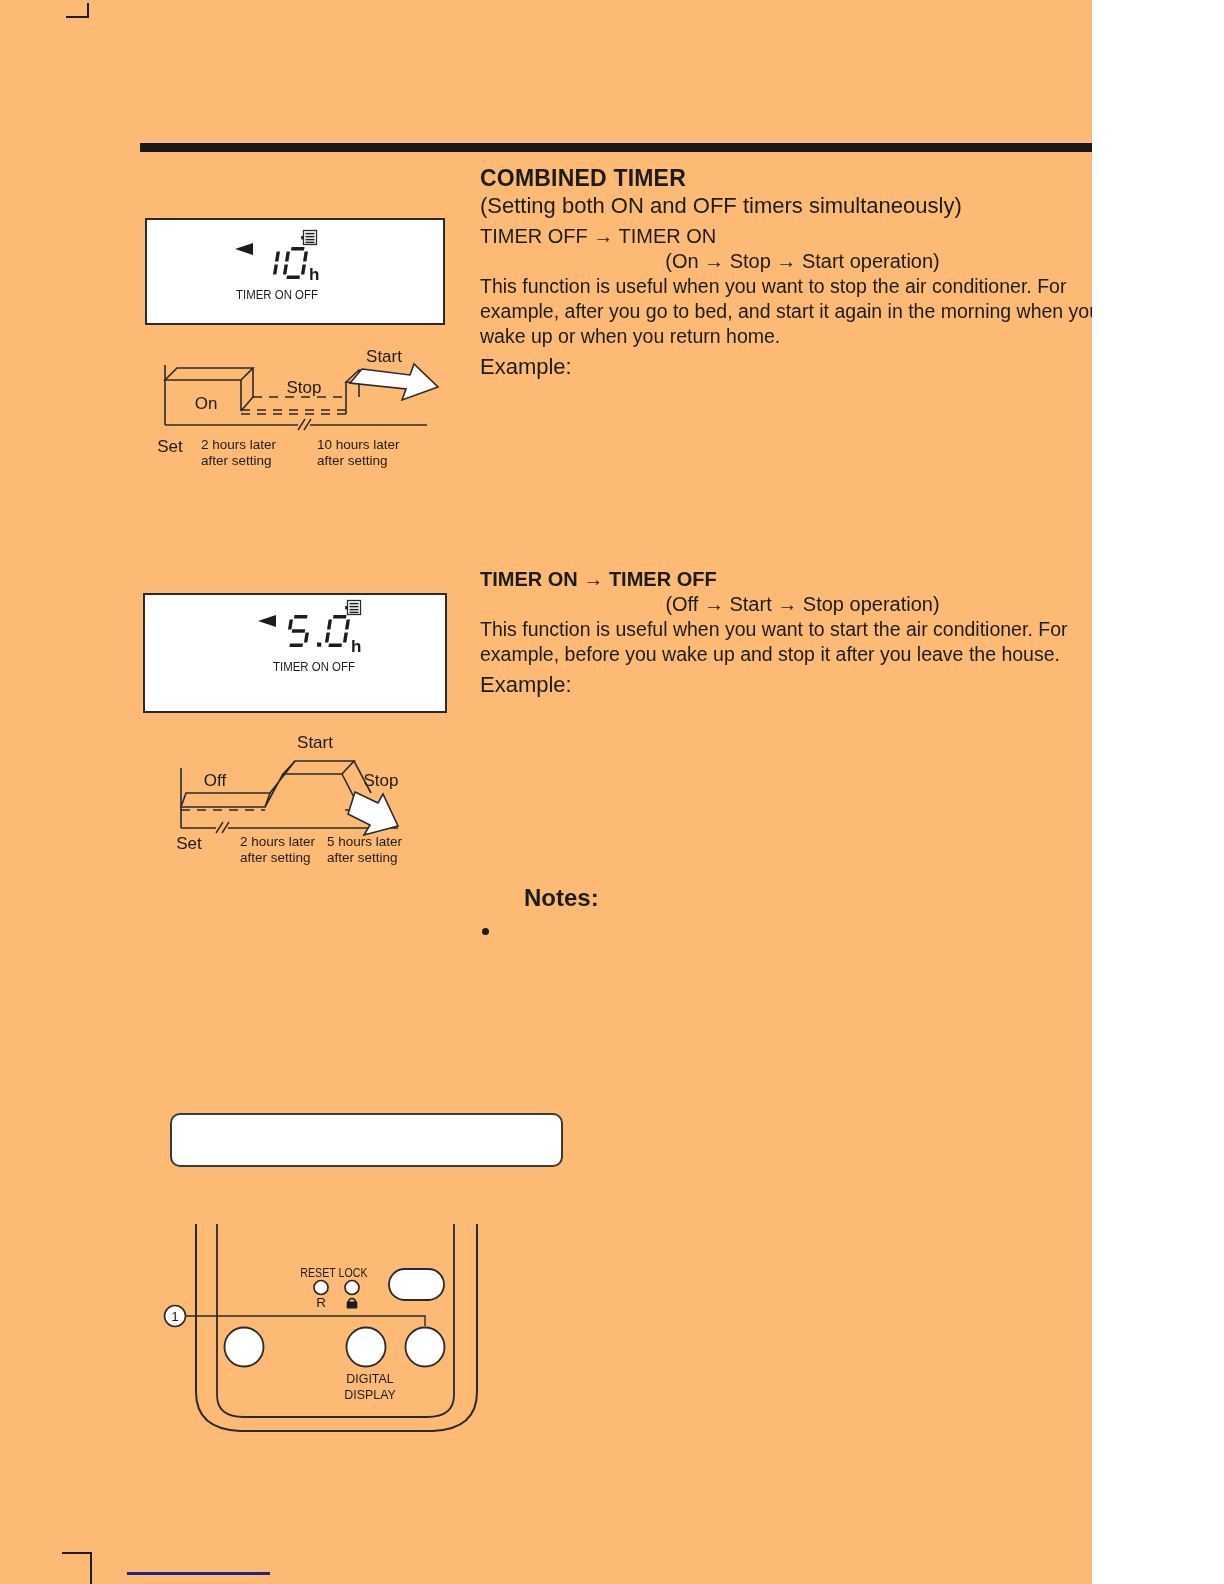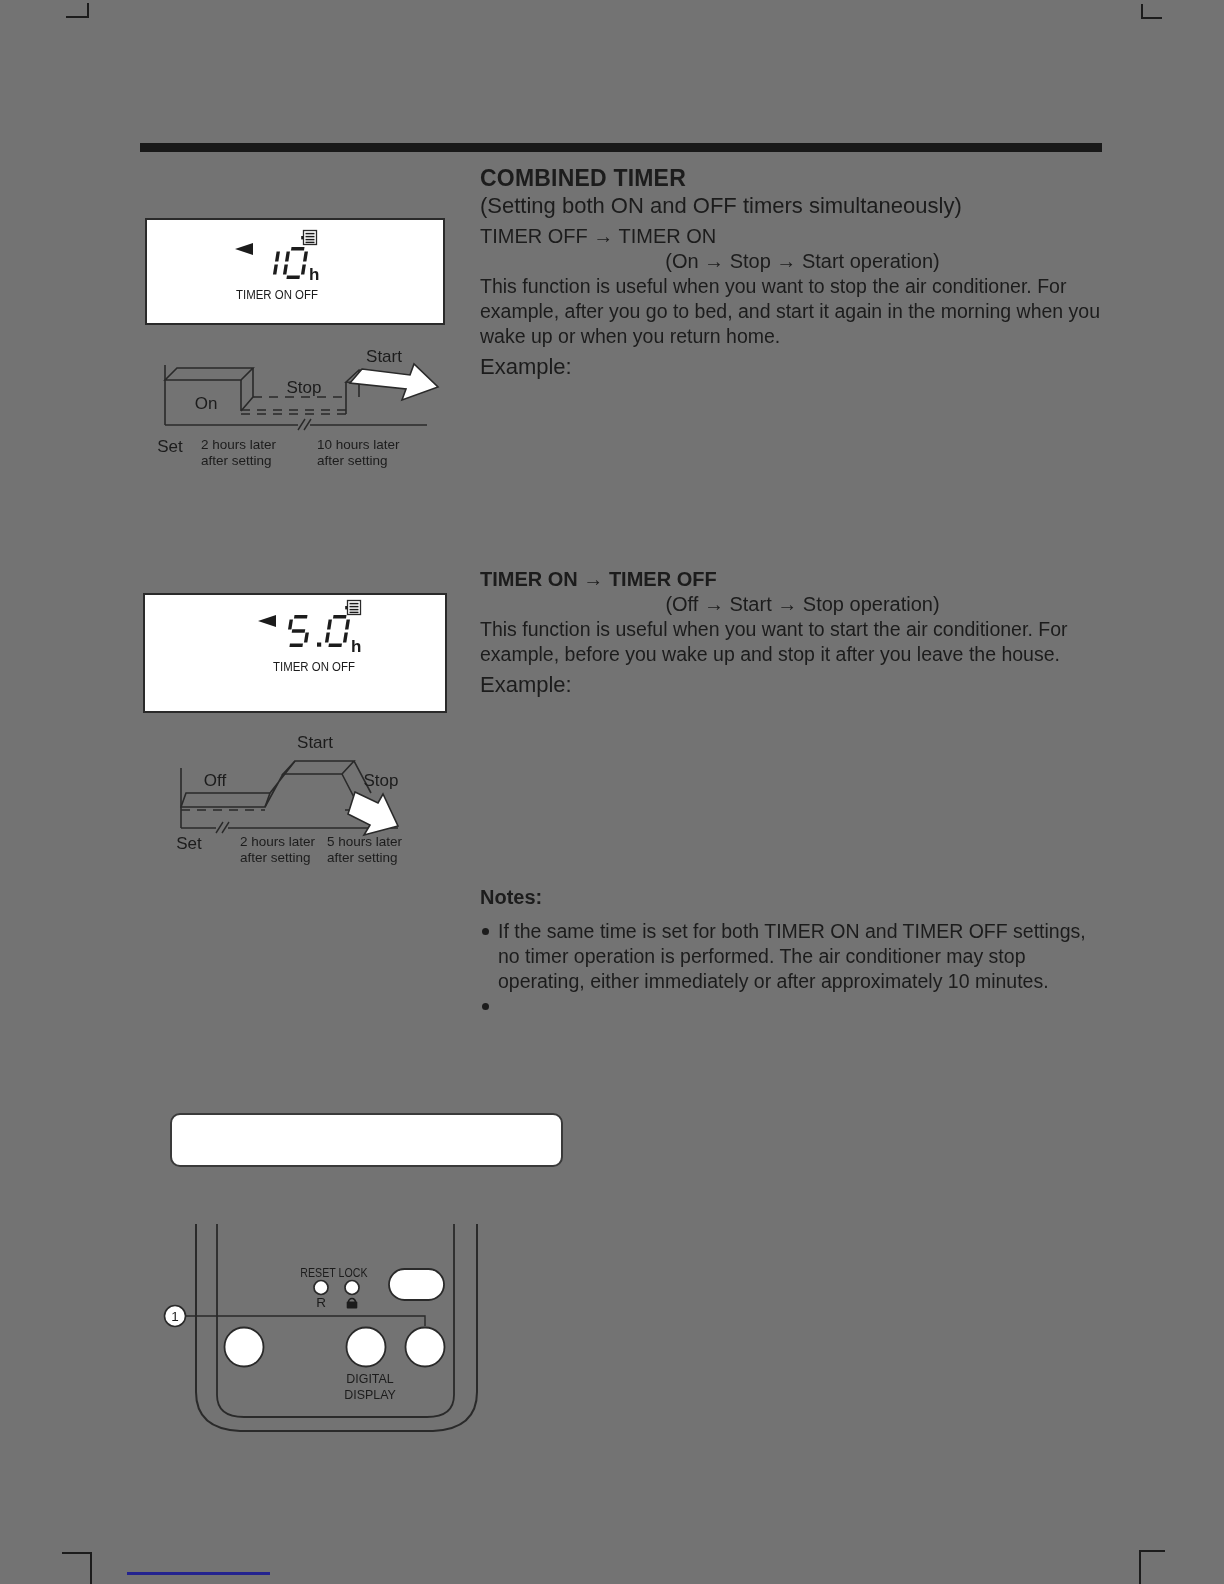--- a/index.html
+++ b/index.html
@@ -1,27 +1,27 @@
 <!DOCTYPE html>
 <html><head>
 <meta charset="utf-8">
 <style>
   html,body{margin:0;padding:0;background:#ffffff;}
-  .page{position:relative;width:1224px;height:1584px;background:#737373;
+  .page{position:relative;width:1092px;height:1584px;background:#fdba74;
         font-family:"Liberation Sans",sans-serif;color:#1c1c1c;overflow:hidden;}
   .rule{position:absolute;background:#191919;}
   .textcol{position:absolute;left:480px;width:645px;}
   .title{font-size:23px;font-weight:bold;line-height:28px;letter-spacing:.2px;}
   .subtitle{font-size:22px;line-height:28px;}
   .seq{font-size:20px;line-height:25px;margin-top:4px;}
   .op{font-size:20px;line-height:25px;text-align:center;}
   .para{font-size:19.5px;line-height:25px;white-space:pre-line;}
   .example{font-size:22px;line-height:28px;margin-top:4px;}
   .lcd{position:absolute;border:2px solid #2a2a2a;background:#fff;}
-  .notes-h{font-size:20px;font-weight:bold;line-height:27px;}
+  .notes-h{font-size:24px;font-weight:bold;line-height:27px;margin-left:44px;}
   ul.notes{list-style:none;margin:8px 0 0;padding:0;font-size:19.5px;line-height:25px;}
   ul.notes li{position:relative;padding-left:18px;white-space:pre-line;min-height:25px;}
   ul.notes li::before{content:"";position:absolute;left:2px;top:9px;width:7px;height:7px;
         border-radius:50%;background:#1c1c1c;}
   .roundbox{position:absolute;border:2px solid #3a3a3a;border-radius:10px;background:#fff;}
   .cm{position:absolute;}
   .bluemark{position:absolute;background:#23238f;}
   svg.layer{position:absolute;overflow:visible;}
   svg text{font-family:"Liberation Sans",sans-serif;fill:#1c1c1c;}
   .dlabel{font-size:17px;}
@@ -179,23 +179,20 @@
     <text x="24" y="124" text-anchor="middle" class="dlabel">Set</text>
     <text x="75" y="121" class="dcap">2 hours later</text>
     <text x="75" y="137" class="dcap">after setting</text>
     <text x="162" y="121" class="dcap">5 hours later</text>
     <text x="162" y="137" class="dcap">after setting</text>
   </svg>
 
   <div class="textcol" style="top:884px;">
     <div class="notes-h">Notes:</div>
     <ul class="notes">
-      <li>If the same time is set for both TIMER ON and TIMER OFF settings,
-no timer operation is performed. The air conditioner may stop
-operating, either immediately or after approximately 10 minutes.</li>
       <li></li>
     </ul>
   </div>
 
   <div class="roundbox" style="left:170px;top:1113px;width:389px;height:50px;"></div>
 
   <svg class="layer" style="left:160px;top:1210px;" width="330" height="235" viewBox="0 0 330 235">
 
     <path fill="none" stroke="#2a2a2a" stroke-width="2" d="M36,14 L36,182 Q36,219 80,221 L273,221 Q317,219 317,182 L317,14"></path>
     <path fill="none" stroke="#2a2a2a" stroke-width="1.8" d="M57,14 L57,185 Q57,207 84,207 L267,207 Q294,207 294,185 L294,14"></path>

